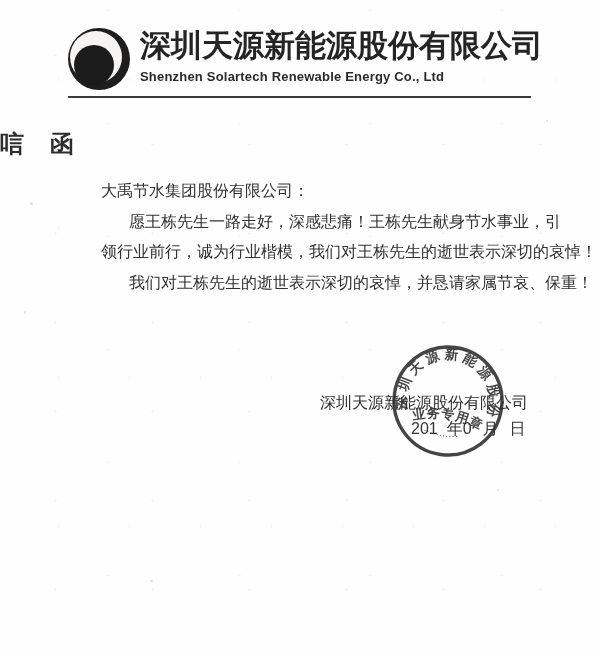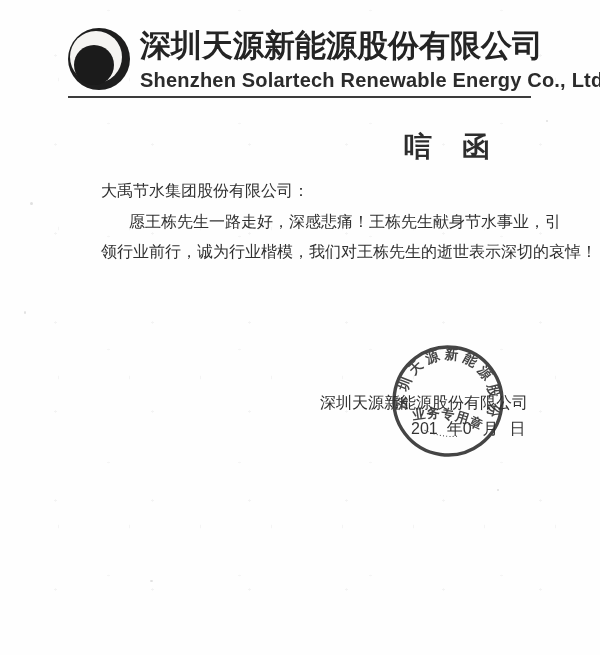--- a/index.html
+++ b/index.html
@@ -20,25 +20,25 @@
     color:#2f2f2f;
     padding-left:44px;
   }
   
   .logo{position:absolute;left:68px;top:28px;width:62px;height:62px;}
   .logo .outer{position:absolute;left:0;top:0;width:62px;height:62px;border-radius:50%;background:#1e1e1e;}
   .logo .crescent{position:absolute;left:2px;top:3px;width:52px;height:52px;border-radius:50%;background:#f5f4f2;}
   .logo .inner{position:absolute;left:6px;top:17px;width:40px;height:40px;border-radius:50%;background:#1b1b1b;}
   .company-block{position:absolute;left:140px;top:26px;width:400px;}
   .company-cn{font-size:31px;font-weight:bold;color:#242424;letter-spacing:0px;white-space:nowrap;line-height:40px;}
-  .company-en{font-size:20px;font-weight:bold;color:#2b2b2b;letter-spacing:0.2px;white-space:nowrap;margin-top:3px;}
+  .company-en{font-size:13px;font-weight:bold;color:#2b2b2b;letter-spacing:0.2px;white-space:nowrap;margin-top:3px;}
   .header-rule{position:absolute;left:68px;top:96px;width:463px;height:2px;background:#3c3c3c;}
   
-  .doc-title{position:absolute;left:0;top:128px;width:491px;text-align:right;
-    font-size:28px;font-weight:bold;color:#2d2d2d;letter-spacing:1px;}
+  .doc-title{position:absolute;left:0;top:128px;width:491px;text-align:left;
+    font-size:24px;font-weight:bold;color:#2d2d2d;letter-spacing:1px;}
   
   .letter-body{position:absolute;left:101px;top:176px;width:470px;
     font-size:16px;line-height:30.5px;color:#303030;}
   .letter-body .line{white-space:nowrap;}
   .letter-body .indent{padding-left:28px;}
   
   .sig-company{position:absolute;left:320px;top:393px;font-size:16px;color:#2f2f2f;white-space:nowrap;z-index:1;}
   .sig-date{position:absolute;left:411px;top:419px;font-size:16px;color:#343434;white-space:nowrap;z-index:1;}
   .sig-date .g1{margin-left:9px;}
   .sig-date .g2{margin-left:11px;}
@@ -70,20 +70,21 @@
     <div class="company-en">Shenzhen Solartech Renewable Energy Co., Ltd</div>
   </div>
   <div class="header-rule"></div>
 
   <div class="doc-title">唁　函</div>
 
   <div class="letter-body">
     <div class="line">大禹节水集团股份有限公司：</div>
     <div class="line indent">愿王栋先生一路走好，深感悲痛！王栋先生献身节水事业，引</div>
     <div class="line">领行业前行，诚为行业楷模，我们对王栋先生的逝世表示深切的哀悼！</div>
+    <div class="line indent">我们对王栋先生的逝世表示深切的哀悼，并恳请家属节哀、保重！</div>
   </div>
 
   <div class="sig-company">深圳天源新能源股份有限公司</div>
   <div class="sig-date">
     <span>201</span><span class="g1">年0</span><span class="g2">月</span><span class="g3">日</span>
   </div>
 
   <div class="stamp">
     <svg viewBox="0 0 120 120">
       <circle cx="60" cy="60" r="54" fill="none" stroke="#2c2c2c" stroke-width="3.4"></circle>

